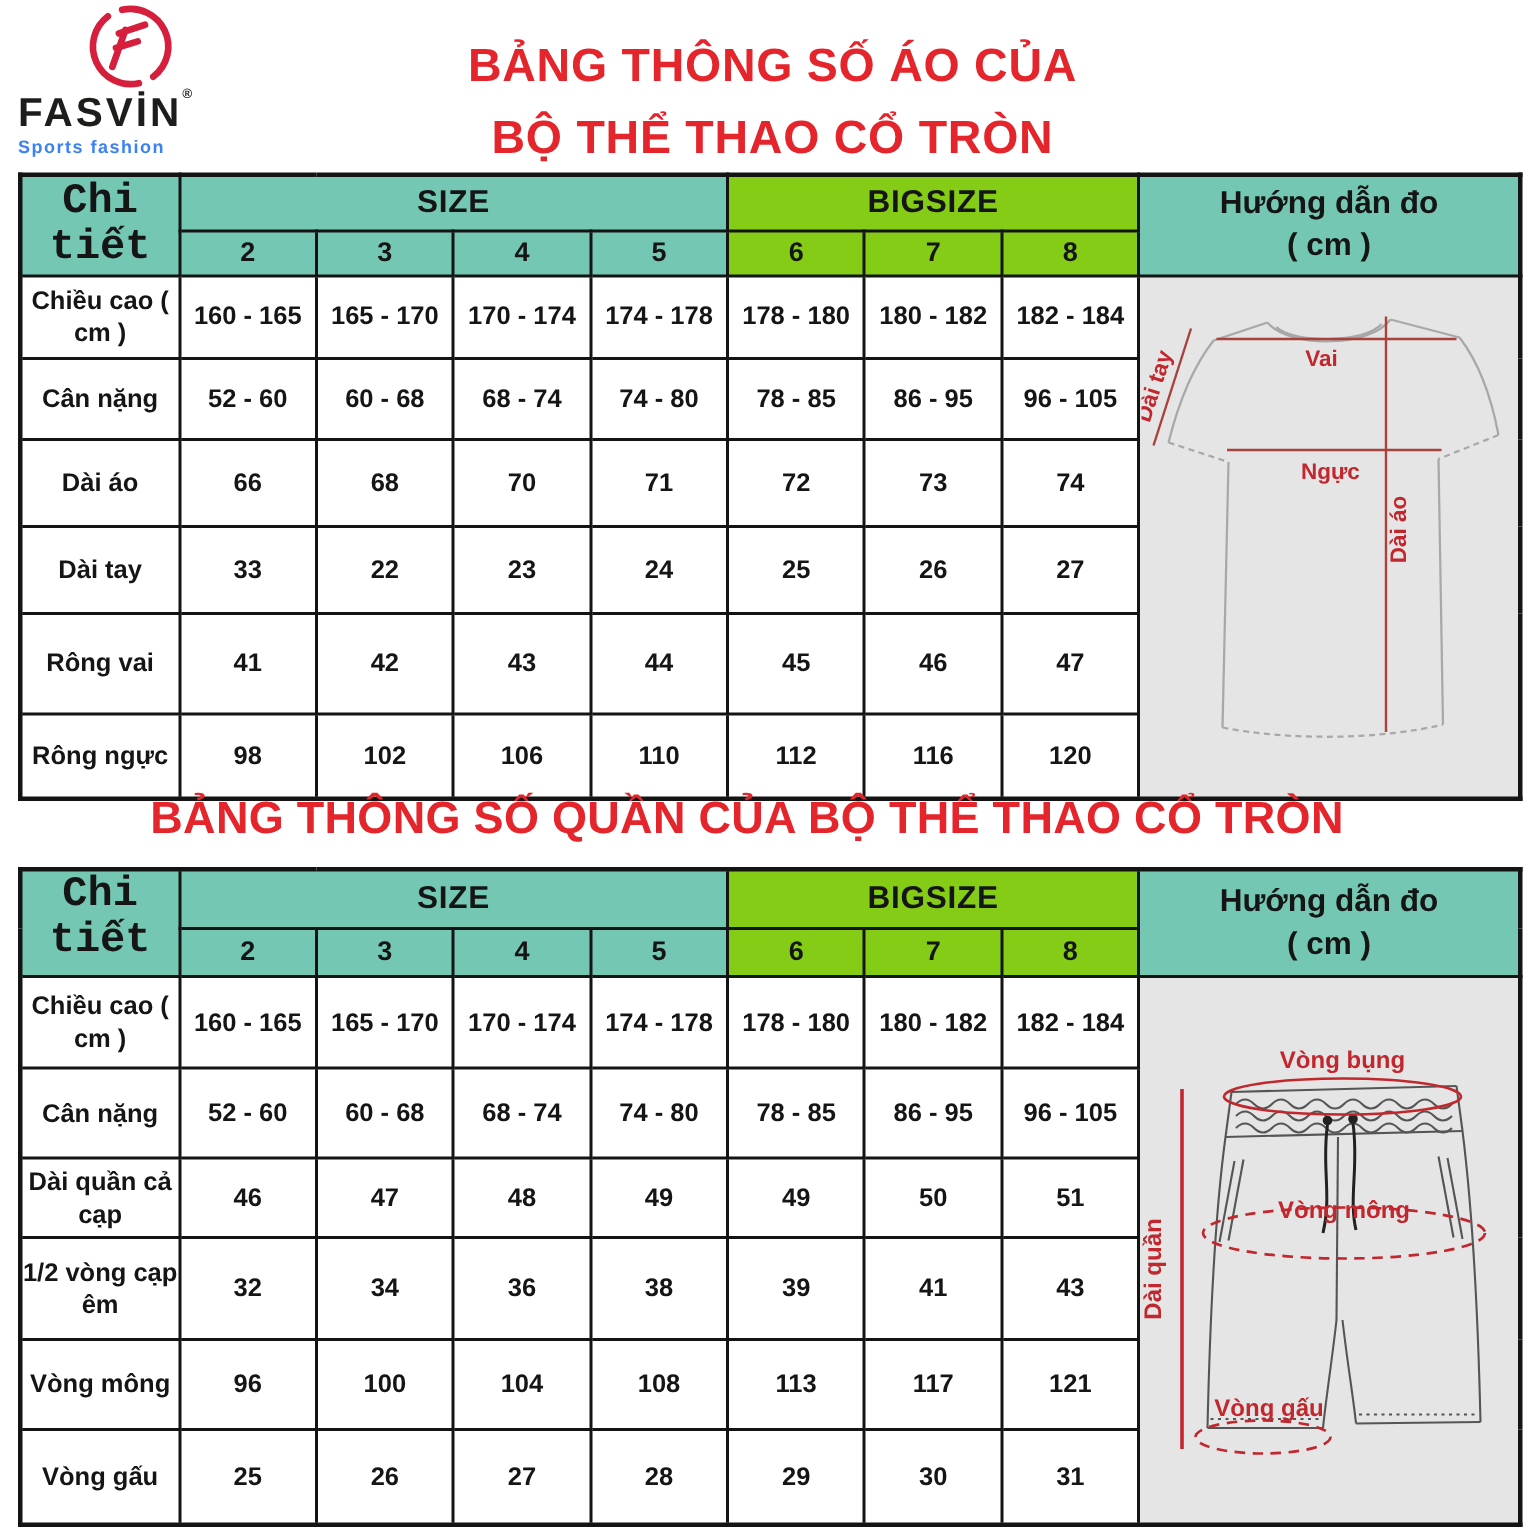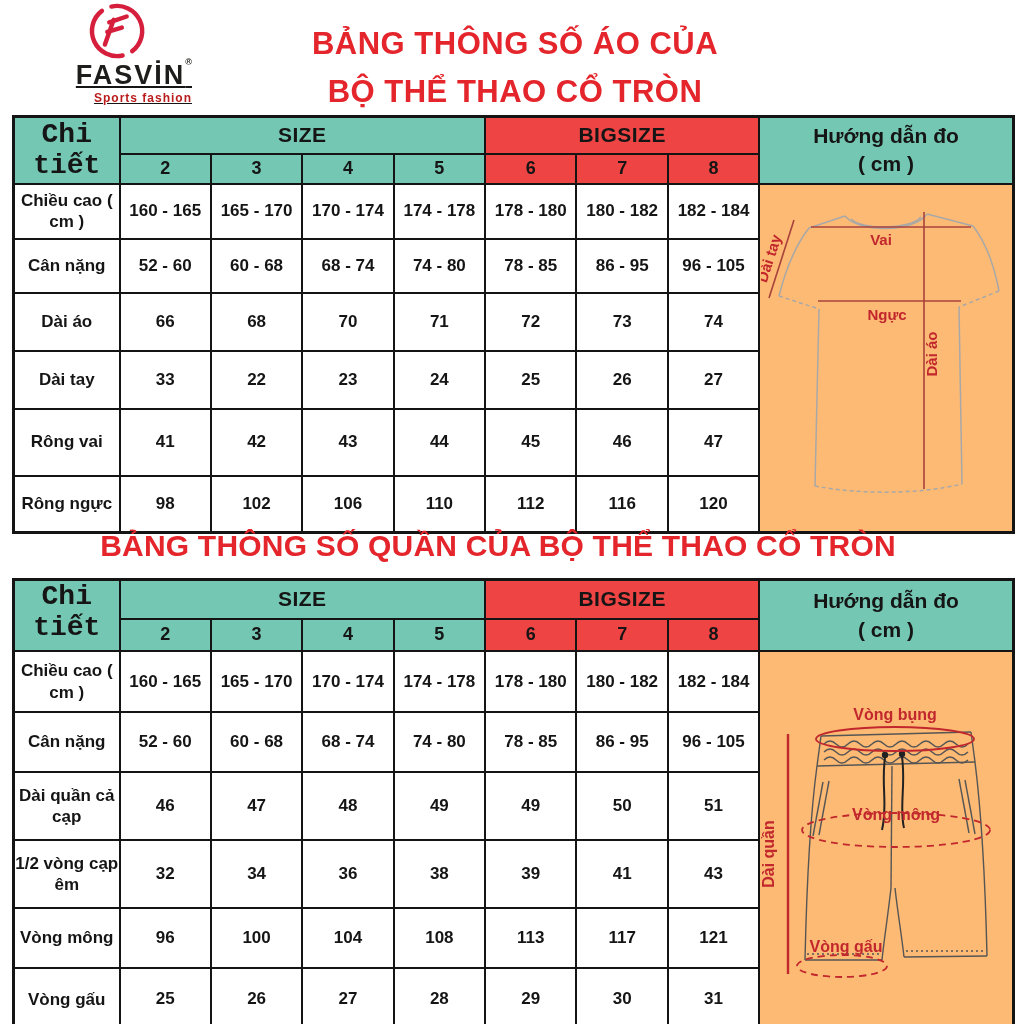--- a/index.html
+++ b/index.html
@@ -1,54 +1,54 @@
 <!DOCTYPE html>
 <html><head>
 <meta charset="utf-8">
 <style>
   html,body{margin:0;padding:0;background:#ffffff;}
   .page{position:relative;width:1024px;height:1024px;background:#fff;overflow:hidden;
         font-family:"Liberation Sans","DejaVu Sans",sans-serif;font-weight:bold;color:#151515;}
 
   
-  .brand{position:absolute;left:42px;top:2px;width:150px;text-align:right;text-decoration:underline;}
+  .brand{position:absolute;left:12px;top:2px;width:150px;text-align:left;}
   .brand .mark{display:block;margin:0 auto;}
   .brand .name{font-size:27px;letter-spacing:2px;color:#1d1d1b;line-height:1;margin-top:2px;}
   .brand .reg{font-size:9px;vertical-align:top;position:relative;top:-4px;letter-spacing:0;}
-  .brand .tagline{font-size:12px;letter-spacing:1px;color:#b91c1c;margin-top:2px;}
+  .brand .tagline{font-size:12px;letter-spacing:1px;color:#3b82f6;margin-top:2px;}
 
   
   .title1{position:absolute;left:225px;top:20px;width:580px;text-align:center;
           color:#e4252b;font-size:31px;line-height:48px;letter-spacing:.5px;}
   .title2{position:absolute;left:0;top:529px;width:996px;text-align:center;
           color:#e4252b;font-size:30px;letter-spacing:.2px;}
 
   
   .tblwrap{position:absolute;left:12px;}
   .t1{top:115px;} .t2{top:578px;}
   table.spec{border-collapse:collapse;table-layout:fixed;width:1000px;border:3px solid #141414;}
   table.spec th,table.spec td{border:2px solid #141414;text-align:center;vertical-align:middle;padding:0;}
   col.c-label{width:106px;} col.c-size{width:91.4px;} col.c-guide{width:254px;}
-  .teal{background:#74c7b2;} .yellow{background:#ef4444;}
+  .teal{background:#74c7b2;} .yellow{background:#84cc16;}
   .hbig{font-size:21px;letter-spacing:.5px;}
   .hnum{font-size:18px;}
   .chi{font-size:28px;font-family:Liberation Mono, monospace;}
   .t2 .chi{vertical-align:bottom;padding-bottom:7px;}
   .guidehead{font-size:21px;line-height:1.35;}
   th.rlabel{font-size:17px;line-height:1.25;padding:0 2px;}
   td.val{font-size:17px;}
-  td.diagram{background:#fdba74;vertical-align:middle;padding:0;}
+  td.diagram{background:#e5e5e5;vertical-align:middle;padding:0;}
 
   
   .t1 tr.hr1{height:37px;} .t1 tr.hr2{height:30px;}
   .t1 tr.r0{height:55px;} .t1 tr.r1{height:54px;} .t1 tr.r2{height:58px;}
   .t1 tr.r3{height:58px;} .t1 tr.r4{height:67px;} .t1 tr.r5{height:57px;}
   
   .t2 tr.hr1{height:36px;} .t2 tr.hr2{height:30px;}
-  .t2 tr.r0{height:61px;} .t2 tr.r1{height:60px;} .t2 tr.r2{height:68px;}
+  .t2 tr.r0{height:61px;} .t2 tr.r1{height:60px;} .t2 tr.r2{height:52px;}
   .t2 tr.r3{height:68px;} .t2 tr.r4{height:60px;} .t2 tr.r5{height:63px;}
 
   svg text{font-family:"Liberation Sans","DejaVu Sans",sans-serif;font-weight:bold;}
 </style>
 </head>
 <body>
 
 <div class="page">
 
   <div class="brand">

